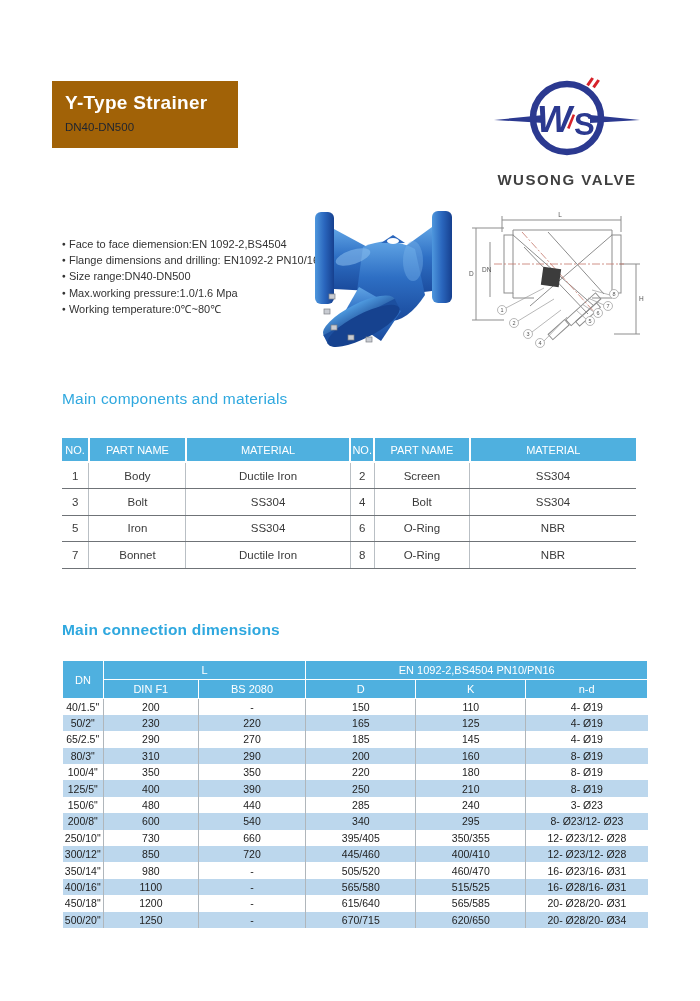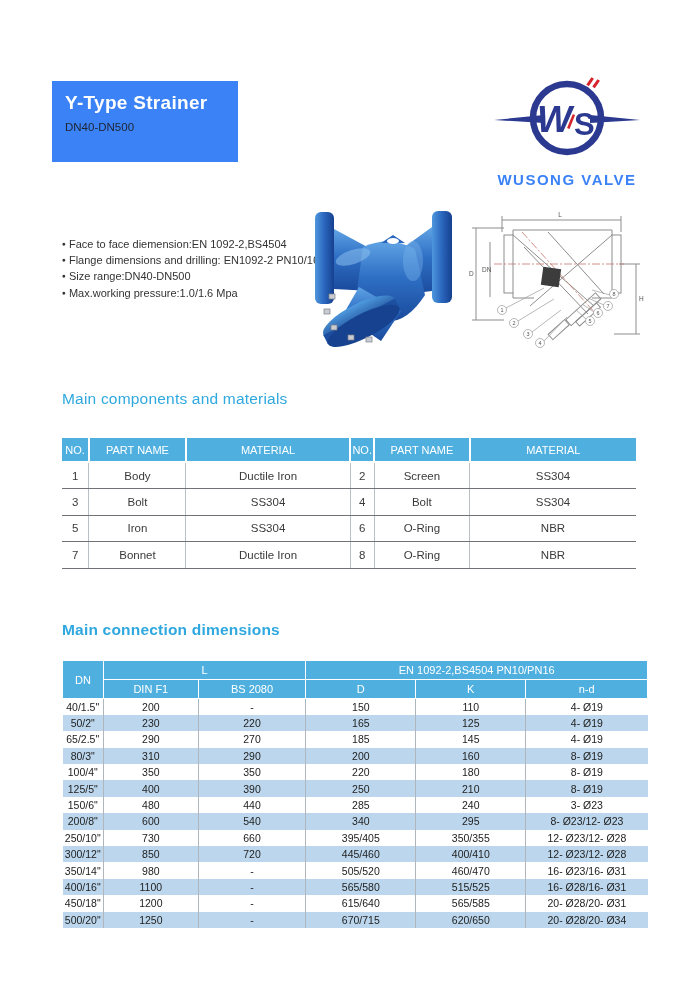--- a/index.html
+++ b/index.html
@@ -3,27 +3,27 @@
 <meta charset="utf-8">
 <style>
   * { margin:0; padding:0; box-sizing:border-box; }
   html,body { background:#ffffff; }
   .page {
     position:relative; width:700px; height:1001px; background:#ffffff;
     font-family:"Liberation Sans", sans-serif; overflow:hidden;
   }
   
   .title-box {
-    position:absolute; left:52px; top:81px; width:186px; height:81px;
-    background:#3b82f6; padding:11px 10px 0 13px;
+    position:absolute; left:52px; top:81px; width:186px; height:67px;
+    background:#a16207; padding:11px 10px 0 13px;
   }
   .title-box .main-title { color:#ffffff; font-size:19px; font-weight:bold; letter-spacing:.3px; }
   .title-box .sub-title { color:#1e2430; font-size:11.5px; margin-top:7px; }
   .logo-wrap { position:absolute; left:488px; top:74px; width:158px; text-align:center; }
-  .logo-company { color:#3b82f6; font-weight:bold; font-size:15px; letter-spacing:1.5px; margin-top:1px; }
+  .logo-company { color:#404040; font-weight:bold; font-size:15px; letter-spacing:1.5px; margin-top:1px; }
   
   .sec-heading { position:absolute; left:62px; color:#2FA8DF; font-size:15.5px; letter-spacing:.2px; }
   #spec-heading { top:202px; }
   #components-heading { top:390px; }
   #dimensions-heading { top:621px;font-weight:bold; }
   
   .spec-list { position:absolute; left:62px; top:236px; list-style:none; }
   .spec-list li { font-size:11px; color:#333333; line-height:16.2px; }
   .spec-list li::before { content:"●"; font-size:6.5px; vertical-align:2px; margin-right:3px; color:#333; }
   
@@ -83,20 +83,21 @@
       <text x="86" y="61" font-family="Liberation Sans, sans-serif" font-size="31" font-weight="bold" fill="#2b3990">S</text>
     </svg>
     <div class="logo-company">WUSONG VALVE</div>
   </div>
 
   <ul class="spec-list">
       <li>Face to face diemension:EN 1092-2,BS4504</li>
       <li>Flange dimensions and drilling: EN1092-2 PN10/16</li>
       <li>Size range:DN40-DN500</li>
       <li>Max.working pressure:1.0/1.6 Mpa</li>
+      <li>Working temperature:0℃~80℃</li>
     </ul>
 
   <svg class="valve-photo" width="190" height="155" viewBox="0 0 190 155">
     <defs>
       <linearGradient id="gBody" x1="0" y1="0" x2="0" y2="1">
         <stop offset="0" stop-color="#5fa3e4"></stop>
           <stop offset=".45" stop-color="#2e6fc4"></stop>
           <stop offset="1" stop-color="#1a4a9c"></stop>
       </linearGradient>
       <linearGradient id="gFlange" x1="0" y1="0" x2="1" y2="0">

